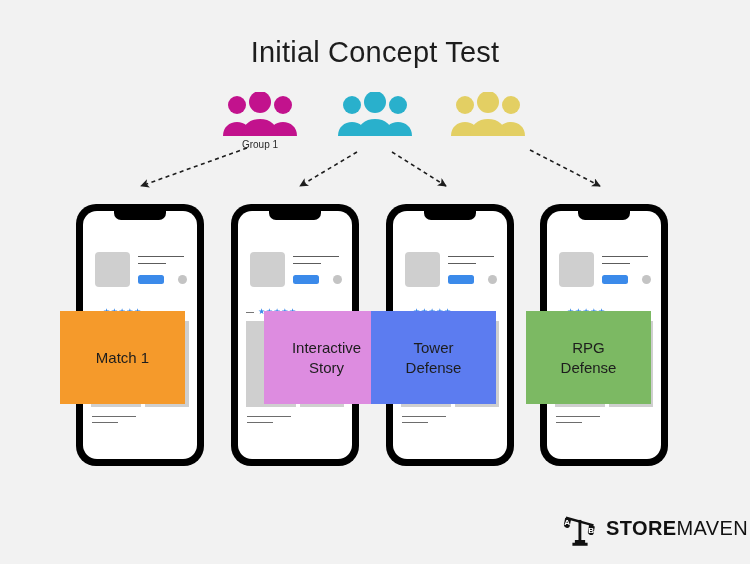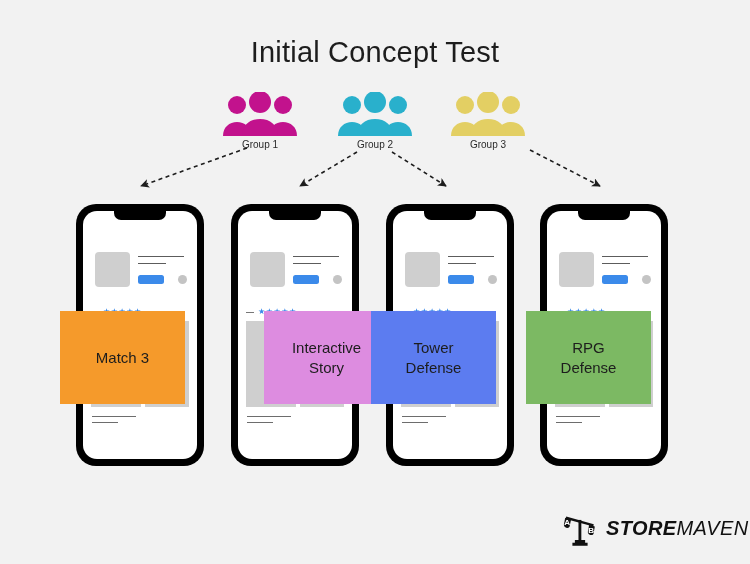--- a/index.html
+++ b/index.html
@@ -99,21 +99,21 @@
     display: flex; align-items: center; justify-content: center;
     text-align: center;
     font-size: 15px; color: #1d1d1d; line-height: 20px;
     font-weight: 400;
     white-space: pre-line;
   }
 
   
   .logo { position: absolute; left: 561px; top: 508px; display: flex; align-items: center; }
   .logo-mark { width: 38px; height: 40px; flex: none; }
-  .logo-text { margin-left: 7px; font-size: 20px; letter-spacing: .4px; color: #111; font-style: italic; }
+  .logo-text { margin-left: 7px; font-size: 20px; letter-spacing: .4px; color: #111; }
   .logo-text .bold { font-weight: 700; }
   .logo-text .light { font-weight: 400; }
 </style>
 </head>
 <body style="background: rgb(242, 242, 242);">
 
 <div id="stage">
 
   <div class="title">Initial Concept Test</div>
 
@@ -137,35 +137,33 @@
       <svg class="group-icon" width="78" height="44" viewBox="0 0 78 44">
         <g id="g2-fill" fill="#29b0cc">
           <circle cx="16" cy="13" r="9"></circle>
           <path d="M2 44c0-9 6.5-14 14-14s14 5 14 14z"></path>
           <circle cx="62" cy="13" r="9"></circle>
           <path d="M48 44c0-9 6.5-14 14-14s14 5 14 14z"></path>
           <circle cx="39" cy="10" r="11"></circle>
           <path d="M21 44c0-11 8-17 18-17s18 6 18 17z"></path>
         </g>
       </svg>
-      <span class="group-label">Group 2</span>
     </div>
 
     <div class="group" id="group-3">
       <svg class="group-icon" width="78" height="44" viewBox="0 0 78 44">
         <g id="g3-fill" fill="#e3cf63">
           <circle cx="16" cy="13" r="9"></circle>
           <path d="M2 44c0-9 6.5-14 14-14s14 5 14 14z"></path>
           <circle cx="62" cy="13" r="9"></circle>
           <path d="M48 44c0-9 6.5-14 14-14s14 5 14 14z"></path>
           <circle cx="39" cy="10" r="11"></circle>
           <path d="M21 44c0-11 8-17 18-17s18 6 18 17z"></path>
         </g>
       </svg>
-      <span class="group-label">Group 3</span>
     </div>
   </div>
 
   <svg class="arrows" viewBox="0 0 750 564">
     <defs>
       <marker id="ah" viewBox="0 0 10 10" refX="9" refY="5" markerWidth="5.5" markerHeight="5.5" orient="auto">
         <path d="M0 0 L10 5 L0 10 L2.5 5 z" fill="#1d1d1d"></path>
       </marker>
     </defs>
     <g stroke="#1d1d1d" stroke-width="1.6" stroke-dasharray="4,3.5" fill="none" marker-end="url(#ah)">
@@ -253,21 +251,21 @@
         <div class="tick tick-b"></div>
         <div class="tick tick-c"></div>
       </div>
       <div class="shot shot-l"></div>
       <div class="shot shot-r"></div>
       <div class="foot-line fl-1"></div>
       <div class="foot-line fl-2"></div>
     </div>
   </div>
 
-  <div class="concept" id="concept-1" style="left: 60px; top: 311px; background: rgb(245, 154, 43);">Match 3</div>
+  <div class="concept" id="concept-1" style="left: 60px; top: 311px; background: rgb(245, 154, 43);">Match 1</div>
   <div class="concept" id="concept-2" style="left: 216px; top: 311px; background: rgb(221, 140, 224); margin-left: 48px;">Interactive
 Story</div>
   <div class="concept" id="concept-3" style="left: 371px; top: 311px; background: rgb(92, 124, 240);">Tower
 Defense</div>
   <div class="concept" id="concept-4" style="left: 526px; top: 311px; background: rgb(124, 185, 99);">RPG
 Defense</div>
 
   <div class="logo">
     <svg class="logo-mark" viewBox="0 0 40 42">
       <g fill="#111">

